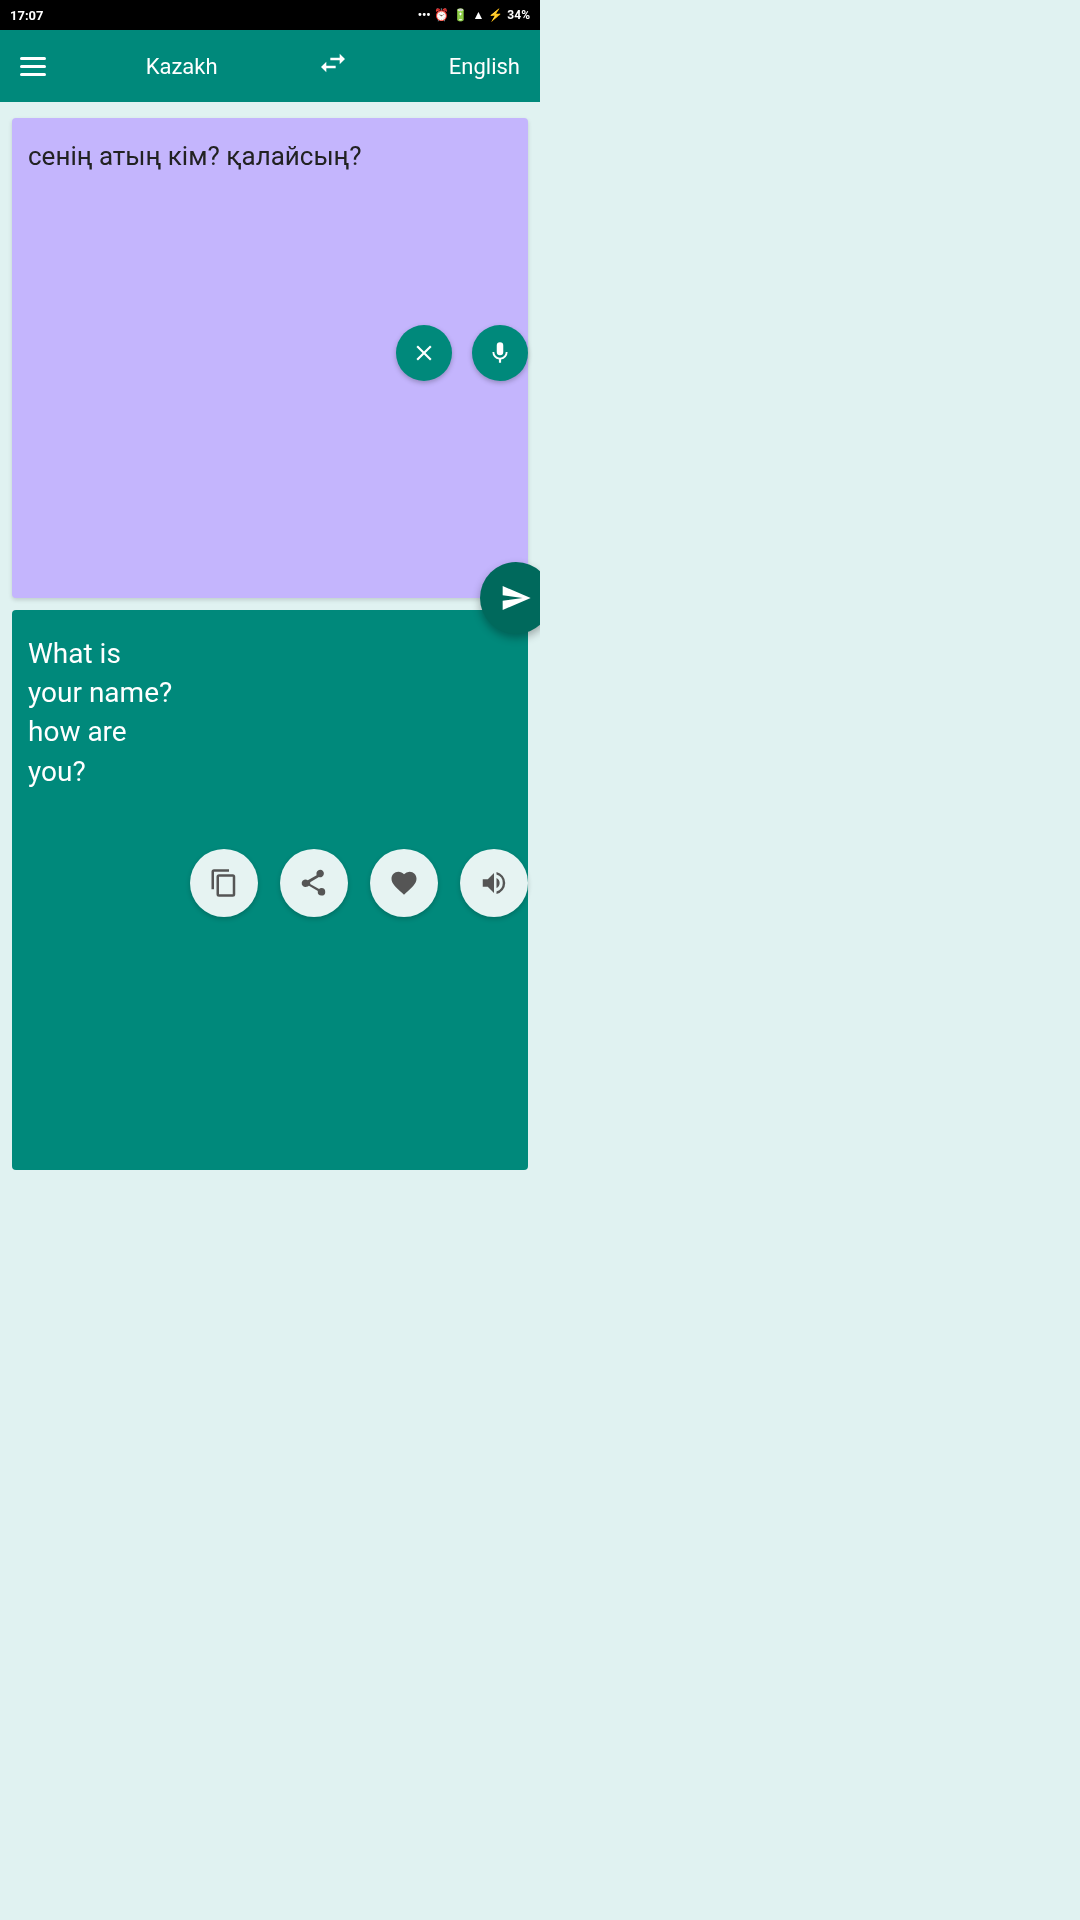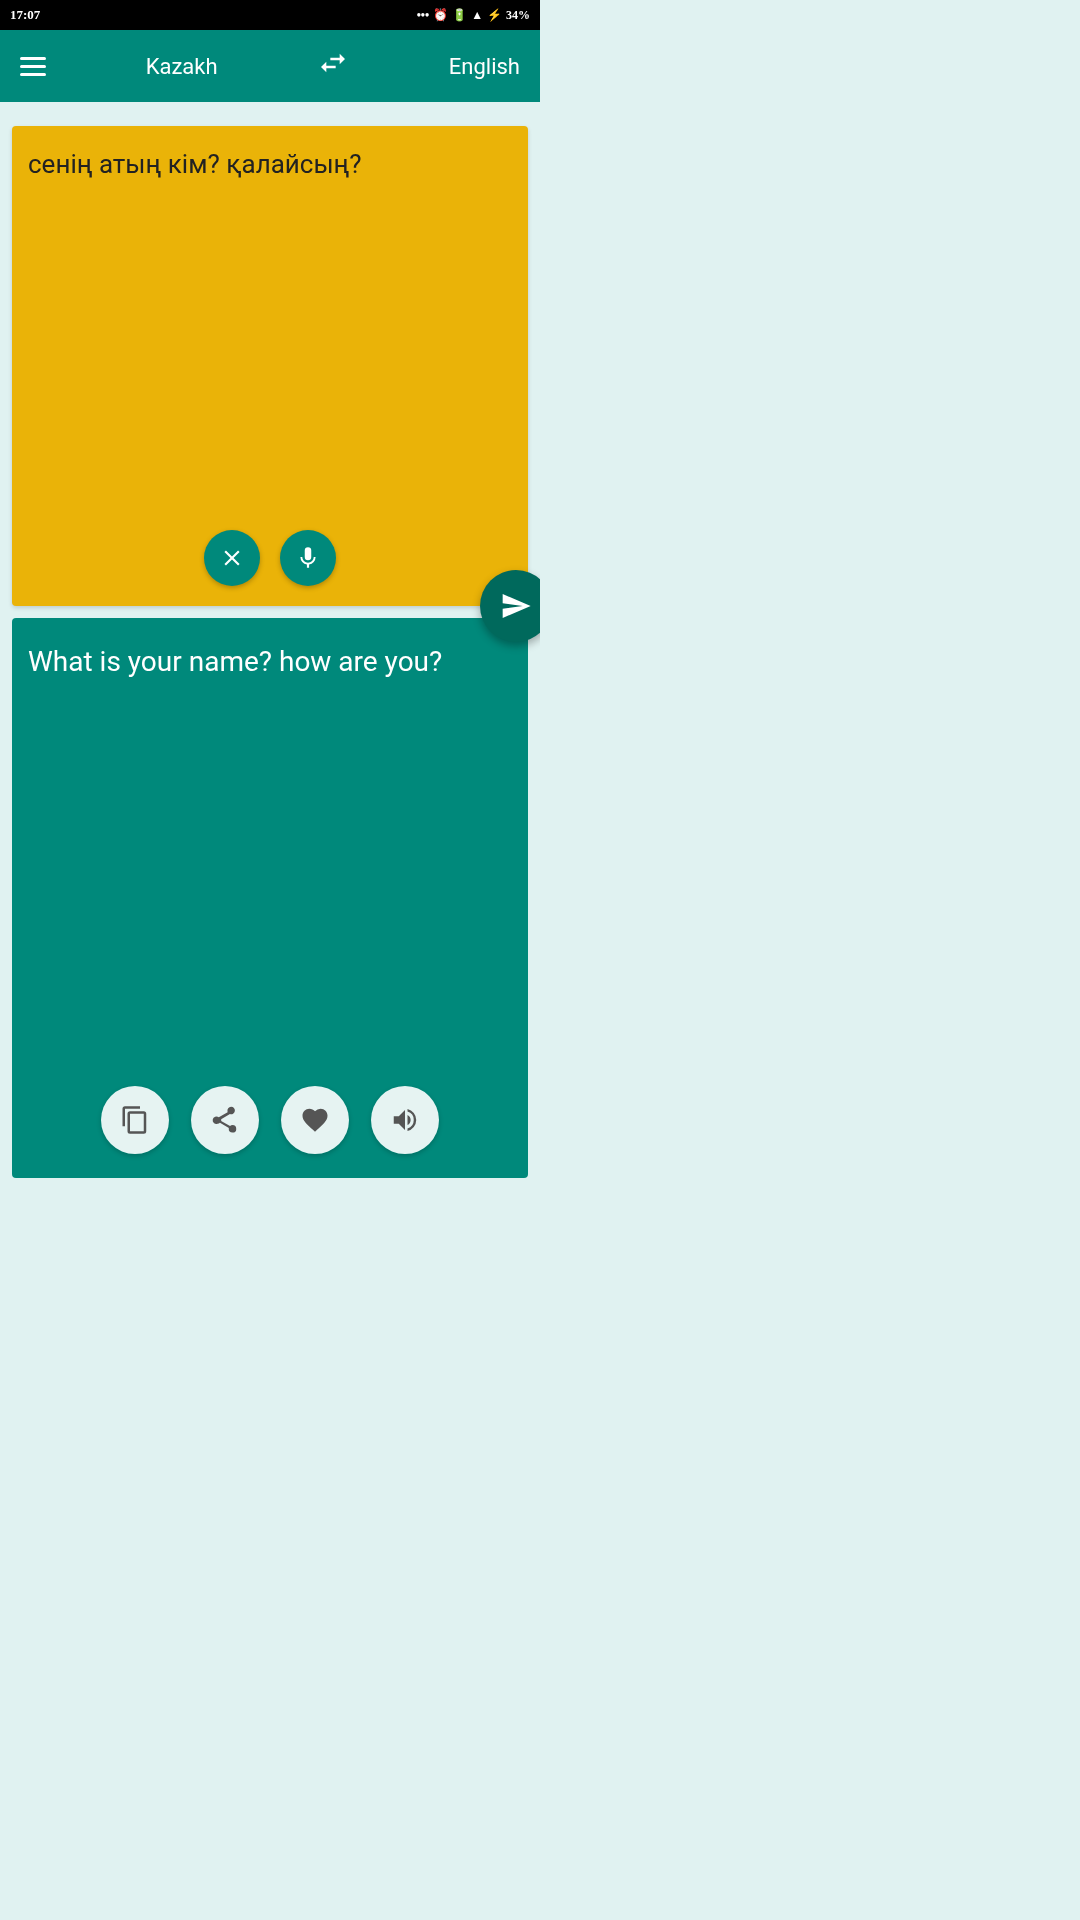--- a/index.html
+++ b/index.html
@@ -17,21 +17,20 @@
     .status-bar {
       background: #000;
       color: #fff;
       height: 30px;
       display: flex;
       align-items: center;
       justify-content: space-between;
       padding: 0 10px;
       font-size: 13px;
       font-weight: bold;
-      font-family: Liberation Serif, serif;
     }
     .status-right {
       display: flex;
       align-items: center;
       gap: 4px;
       font-size: 12px;
     }
 
     
     .toolbar {
@@ -62,28 +61,28 @@
       cursor: pointer;
     }
     .toolbar-swap {
       color: #fff;
       font-size: 26px;
       cursor: pointer;
     }
 
     
     .input-area {
-      background: #eab308;
-      margin: 24px 12px 0 12px;
+      background: #c4b5fd;
+      margin: 16px 12px 0 12px;
       border-radius: 4px;
       position: relative;
       min-height: 480px;
       box-shadow: 0 2px 4px rgba(0,0,0,0.15);
       display: flex;
-      flex-direction: column;
+      flex-direction: row;
       justify-content: space-between;
       padding-bottom: 16px;
     }
     .input-text {
       font-size: 26px;
       color: #222;
       padding: 20px 16px 12px 16px;
       line-height: 1.4;
       flex: 1;
     }
@@ -135,21 +134,21 @@
       height: 32px;
     }
 
     
     .output-area {
       background: #00897b;
       margin: 12px 12px 0 12px;
       border-radius: 4px;
       min-height: 560px;
       display: flex;
-      flex-direction: column;
+      flex-direction: row;
       justify-content: space-between;
       padding-bottom: 20px;
     }
     .output-text {
       font-size: 28px;
       color: #fff;
       padding: 24px 16px 12px 16px;
       line-height: 1.4;
     }
     .output-actions {

